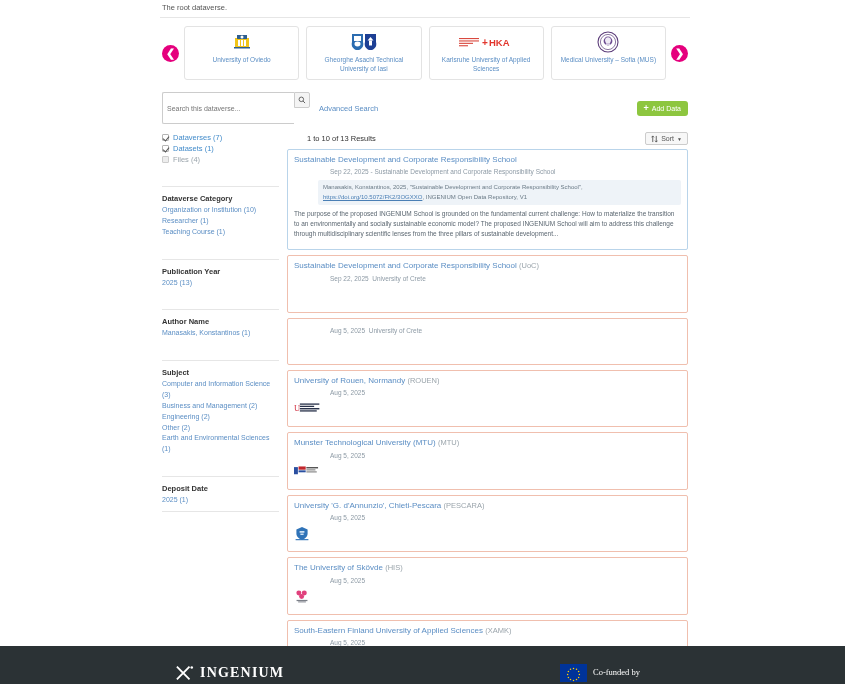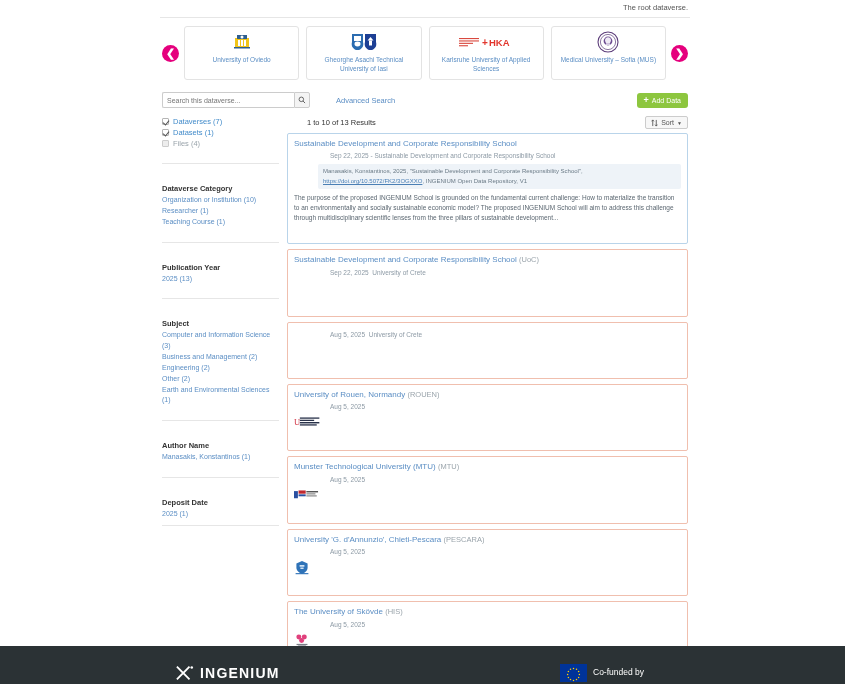--- a/index.html
+++ b/index.html
@@ -16,21 +16,20 @@
 
   .page { width:845px; height:684px; position:relative; background:#fff; }
 
   .content-wrap {
     position:absolute; left:160px; top:0; width:530px;
   }
 
   .root-note {
     font-size: 7.5px; color:#555; padding: 3px 2px 5px 2px;
     border-bottom: 1px solid #e6e6e6;
-    text-align: right;
   }
 
   
   .carousel {
     display:flex; align-items:center; gap:5px;
     padding: 8px 2px 10px 2px;
   }
   .car-arrow {
     width:17px; height:17px; border-radius:50%;
     background:#e5007d; color:#fff;
@@ -51,30 +50,30 @@
     font-size:6.5px; color:#5b8ec4; text-align:center; line-height:1.35;
     margin-top:3px; padding:0 1px;
   }
 
   
   .search-row {
     display:flex; align-items:center; padding: 2px 2px 8px 2px;
   }
   .search-box { display:flex; }
   .search-input {
-    width:132px; height:16px; border:1px solid #ccc; border-right:none;
+    width:132px; height:32px; border:1px solid #ccc; border-right:none;
     border-radius:2px 0 0 2px; font-size:7px; padding:0 4px; color:#999;
     background:#fff; outline:none; font-family:"Liberation Sans", sans-serif;
   }
   .search-btn {
     width:16px; height:16px; border:1px solid #ccc; background:#f4f4f4;
     border-radius:0 2px 2px 0; display:flex; align-items:center; justify-content:center;
     cursor:pointer; padding:0;
   }
-  .adv-search { font-size:7.5px; color:#5b8ec4; margin-left:26px; cursor:pointer; }
+  .adv-search { font-size:7.5px; color:#5b8ec4; margin-left:9px; cursor:pointer; }
   .add-data {
     margin-left:auto; background:#8dc63f; color:#fff; border:none;
     border-radius:3px; height:15px; padding:0 7px; font-size:7px;
     display:flex; align-items:center; gap:3px; cursor:pointer;
     font-family:"Liberation Sans", sans-serif;
   }
 
   
   .body-row { display:flex; gap:0; padding:0 2px; }
   .facets { width:125px; flex:0 0 125px; padding-right:8px; }
@@ -90,58 +89,58 @@
   }
   .cbox.checked { background:#fff; }
   .cbox.checked:after {
     content:""; position:absolute; left:1px; top:0px;
     width:3px; height:5px; border:solid #555; border-width:0 1px 1px 0;
     transform:rotate(40deg);
   }
   .cbox.disabled { background:#ededed; border-color:#ccc; }
   .facet-check.muted { color:#9aa4ab; }
 
-  .facet-group { border-top:1px solid #e6e6e6; margin-top:14px; padding-top:20px; }
+  .facet-group { border-top:1px solid #e6e6e6; margin-top:21px; padding-top:7px; }
   .facet-title { font-size:7.5px; font-weight:bold; color:#333; margin-bottom:2px; }
   .facet-item { font-size:7px; color:#5b8ec4; line-height:1.55; cursor:pointer; }
   .facet-end { border-top:1px solid #e6e6e6; margin-top:5px; }
 
   
   .res-head { display:flex; align-items:center; margin-bottom:4px;margin-left:20px; }
   .res-count { font-size:7.5px; color:#333; }
   .sort-btn {
     margin-left:auto; border:1px solid #ccc; background:#f7f7f7; border-radius:2px;
     font-size:7px; color:#555; height:13px; padding:0 5px; display:flex;
     align-items:center; gap:3px; cursor:pointer; font-family:"Liberation Sans", sans-serif;
   }
 
   .card {
     border:1px solid #f0bfae; border-radius:2px; background:#fff;
-    padding:5px 6px 20px 6px; margin-bottom:5px; cursor:pointer;
+    padding:5px 6px 10px 6px; margin-bottom:5px; cursor:pointer;
   }
   .card.dataset { border-color:#b9d4ea; }
   .card-title { font-size:8px; color:#5b8ec4; line-height:1.3; }
   .card-alias { color:#9aa4ab; font-size:7.5px; }
   .card-meta {
     font-size:6.5px; color:#8d9aa5; margin-left:36px; margin-top:2px; line-height:1.4;
   }
   .citation {
     background:#eef3f8; border-radius:2px; margin:4px 0 0 24px;
     padding:3px 5px; font-size:6px; color:#6a7a86; line-height:1.55;
   }
   .citation a { color:#4a7fb5; text-decoration:underline; }
   .card-desc { font-size:6.5px; color:#5a6670; line-height:1.55; margin-top:4px; }
   .card-logo { margin-top:3px; height:16px; display:flex; align-items:center; }
 
   
   .footer {
     position:absolute; left:0; bottom:0; width:845px; height:38px;
     background:#2b3235; display:flex; align-items:center;
   }
-  .footer-inner { position:relative; width:845px; height:38px; }
+  .footer-inner { position:relative; width:845px; height:38px;font-family:Liberation Serif, serif; }
   .ingenium-logo {
     position:absolute; left:175px; top:18px; display:flex; align-items:center; gap:5px;
   }
   .ing-word { color:#fff; font-size:14px; letter-spacing:1.2px; font-weight:600; }
   .cofunded {
     position:absolute; left:560px; top:18px; display:flex; align-items:center; gap:6px;
   }
   .eu-flag {
     width:27px; height:18px; background:#003399; position:relative; border-radius:1px;
   }
@@ -262,31 +261,31 @@
           <div class="facet-item">Researcher (1)</div>
           <div class="facet-item">Teaching Course (1)</div>
         </div>
 
         <div class="facet-group">
           <div class="facet-title">Publication Year</div>
           <div class="facet-item">2025 (13)</div>
         </div>
 
         <div class="facet-group">
+          <div class="facet-title">Author Name</div>
+          <div class="facet-item">Manasakis, Konstantinos (1)</div>
+        </div>
+
+        <div class="facet-group">
           <div class="facet-title">Subject</div>
           <div class="facet-item">Computer and Information Science (3)</div>
           <div class="facet-item">Business and Management (2)</div>
           <div class="facet-item">Engineering (2)</div>
           <div class="facet-item">Other (2)</div>
           <div class="facet-item">Earth and Environmental Sciences (1)</div>
-        </div>
-
-        <div class="facet-group">
-          <div class="facet-title">Author Name</div>
-          <div class="facet-item">Manasakis, Konstantinos (1)</div>
         </div>
 
         <div class="facet-group">
           <div class="facet-title">Deposit Date</div>
           <div class="facet-item">2025 (1)</div>
         </div>
 
         <div class="facet-end"></div>
       </div>
 

